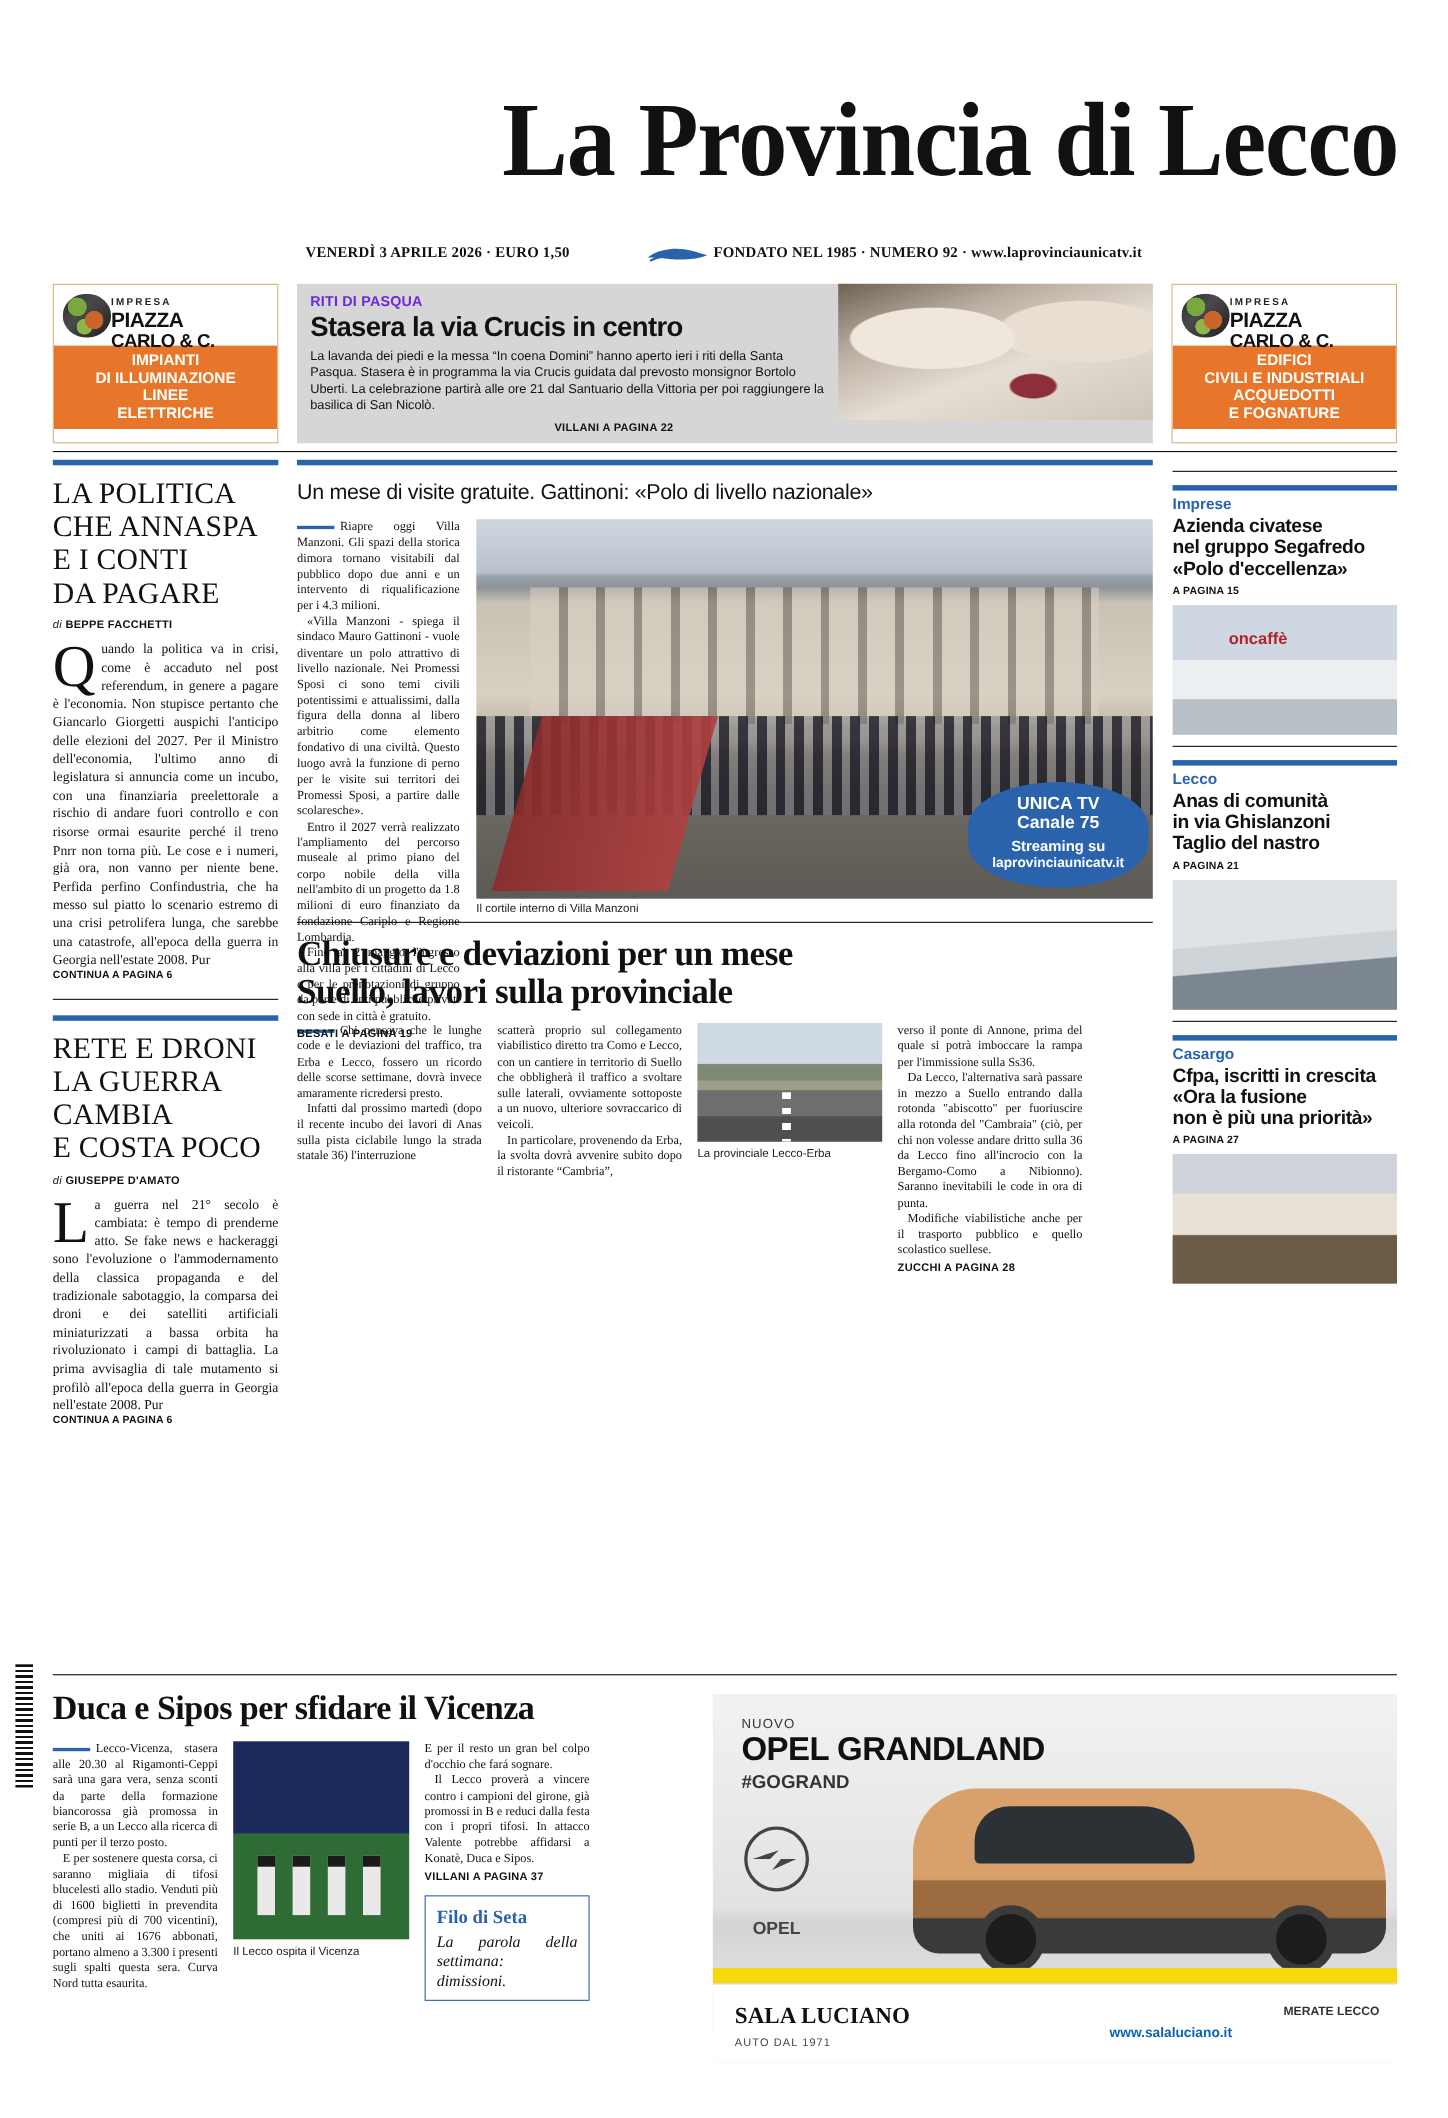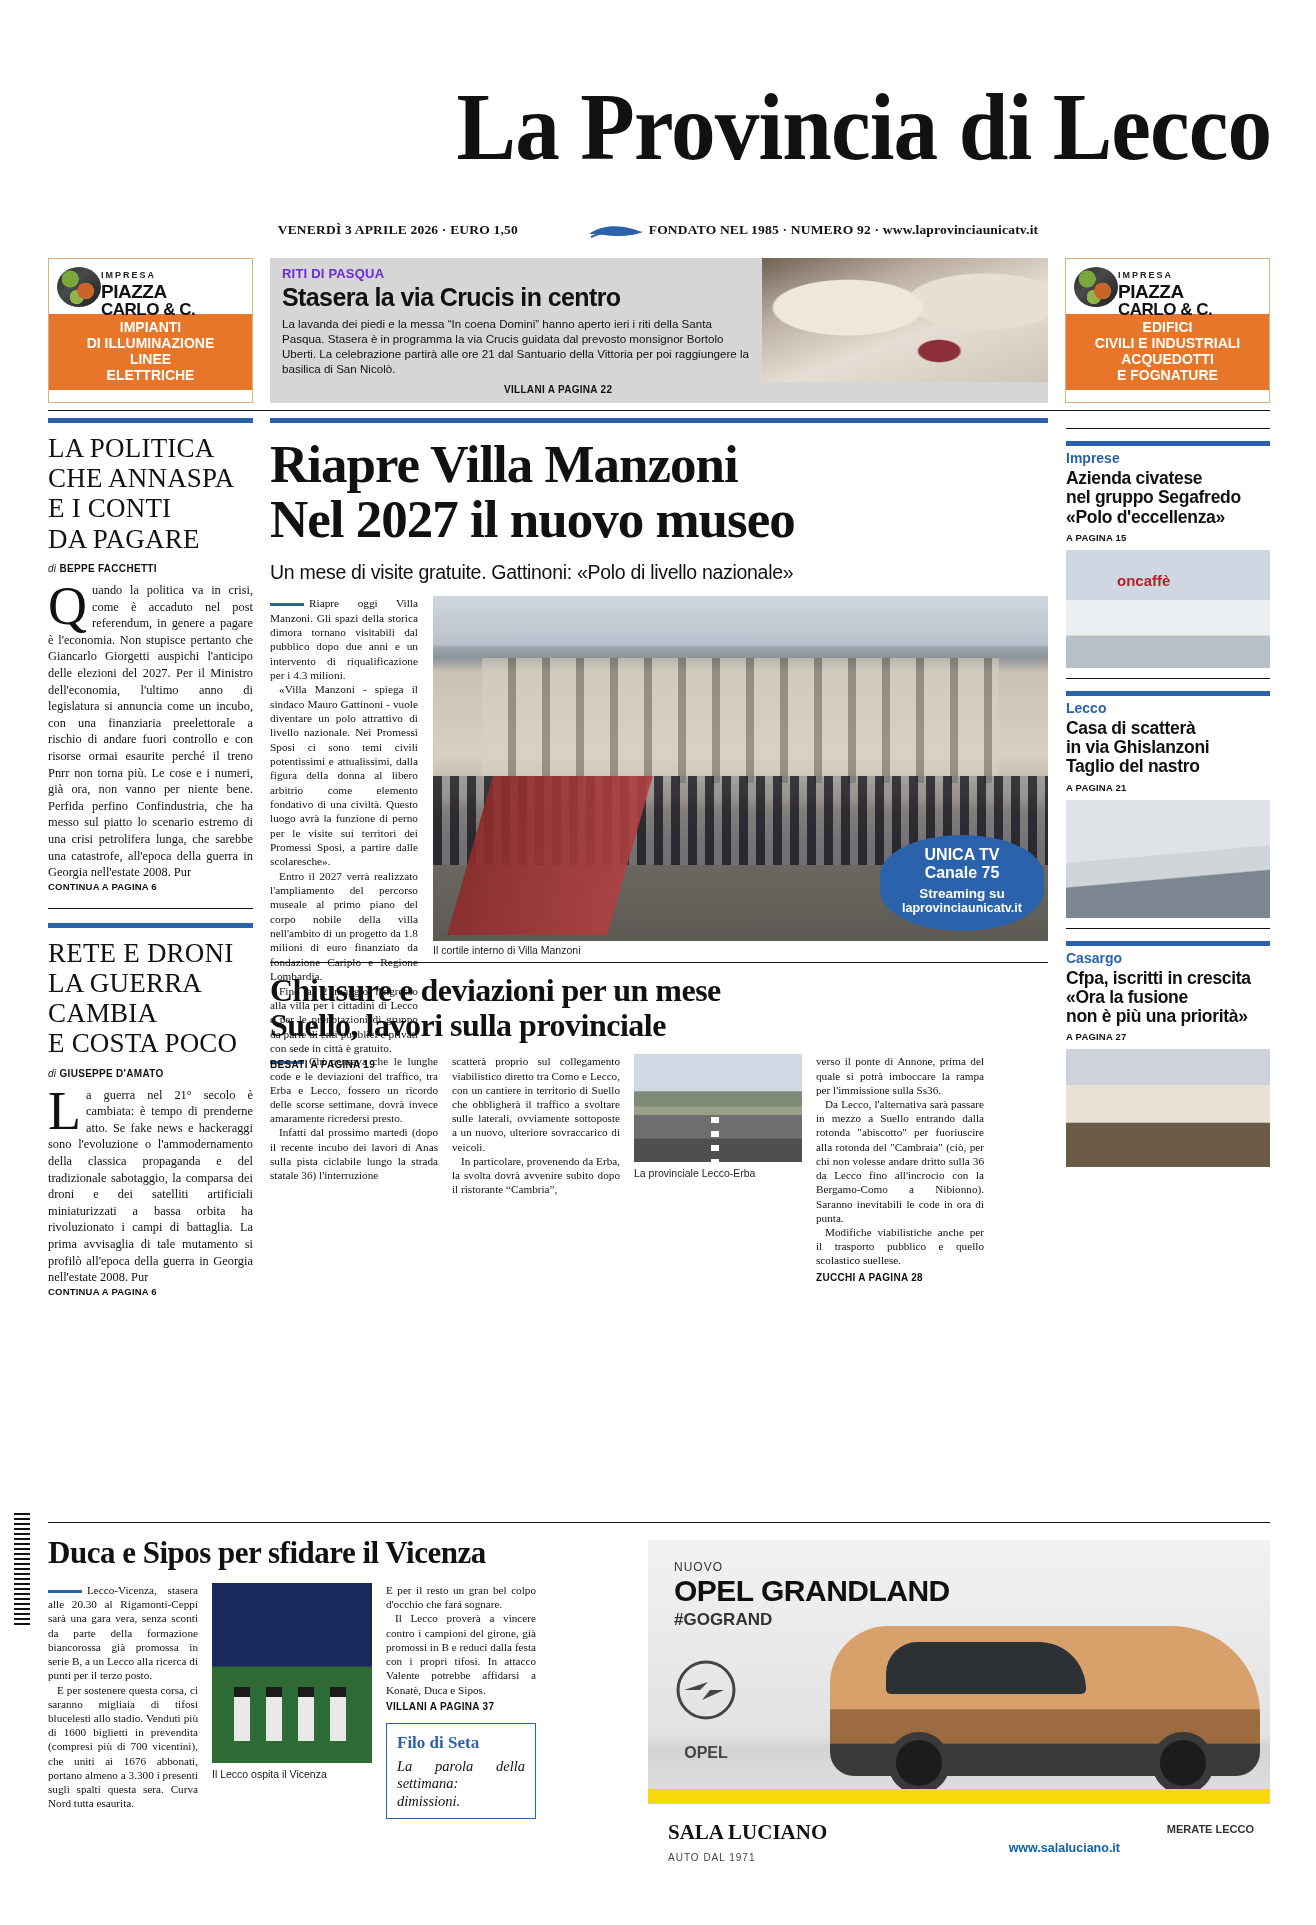--- a/index.html
+++ b/index.html
@@ -322,24 +322,20 @@
       <div class="opinion-body">
         <span class="dropcap">L</span><span>a guerra nel 21° secolo è cambiata: è tempo di prenderne atto. Se fake news e hackeraggi sono l'evoluzione o l'ammodernamento della classica propaganda e del tradizionale sabotaggio, la comparsa dei droni e dei satelliti artificiali miniaturizzati a bassa orbita ha rivoluzionato i campi di battaglia. La prima avvisaglia di tale mutamento si profilò all'epoca della guerra in Georgia nell'estate 2008. Pur</span>
         <div class="cont">CONTINUA A PAGINA 6</div>
       </div>
     </div>
 
     <div class="colC">
 
       <div class="rule-blue"></div>
 
-      <div class="mainhead">
-        <div>Riapre Villa Manzoni</div>
-        <div>Nel 2027 il nuovo museo</div>
-      </div>
       <div class="subhead">Un mese di visite gratuite. Gattinoni: «Polo di livello nazionale»</div>
 
       <div class="main-cols">
         <div class="main-text">
           <p><span class="dash"></span><span>Riapre oggi Villa Manzoni. Gli spazi della storica dimora tornano visitabili dal pubblico dopo due anni e un intervento di riqualificazione per i 4.3 milioni.</span></p>
           <p>«Villa Manzoni - spiega il sindaco Mauro Gattinoni - vuole diventare un polo attrattivo di livello nazionale. Nei Promessi Sposi ci sono temi civili potentissimi e attualissimi, dalla figura della donna al libero arbitrio come elemento fondativo di una civiltà. Questo luogo avrà la funzione di perno per le visite sui territori dei Promessi Sposi, a partire dalle scolaresche».</p>
           <p>Entro il 2027 verrà realizzato l'ampliamento del percorso museale al primo piano del corpo nobile della villa nell'ambito di un progetto da 1.8 milioni di euro finanziato da fondazione Cariplo e Regione Lombardia.</p>
           <p>Fino al 2 maggio l'ingresso alla villa per i cittadini di Lecco e per le prenotazioni di gruppo da parte di enti pubblici e privati con sede in città è gratuito.</p>
           <div class="byline" style="margin-top:4px">BESATI A PAGINA 19</div>
         </div>
@@ -404,21 +400,21 @@
         <div class="rail-ref">A PAGINA 15</div>
         <div class="rail-photo ph ph-oncaffe"></div>
       </div>
 
       <div class="rule-thin" style="margin:10px 0 12px"></div>
 
       <div class="rail-item">
         <div class="rule-blue"></div>
         <div class="rail-kicker" style="margin-top:4px">Lecco</div>
         <div class="rail-head">
-          <div>Casa di scatterà</div>
+          <div>Anas di comunità</div>
           <div>in via Ghislanzoni</div>
           <div>Taglio del nastro</div>
         </div>
         <div class="rail-ref">A PAGINA 21</div>
         <div class="rail-photo ph ph-casa"></div>
       </div>
 
       <div class="rule-thin" style="margin:10px 0 12px"></div>
 
       <div class="rail-item">

